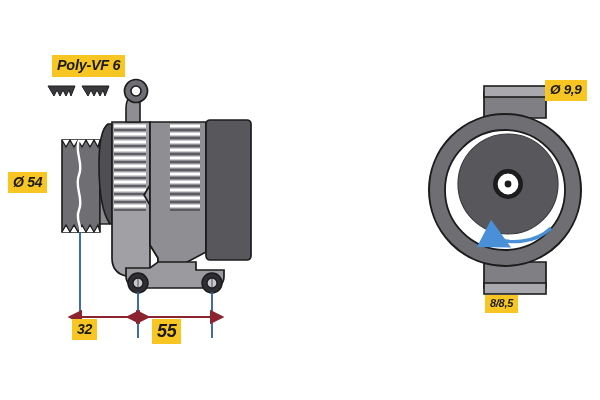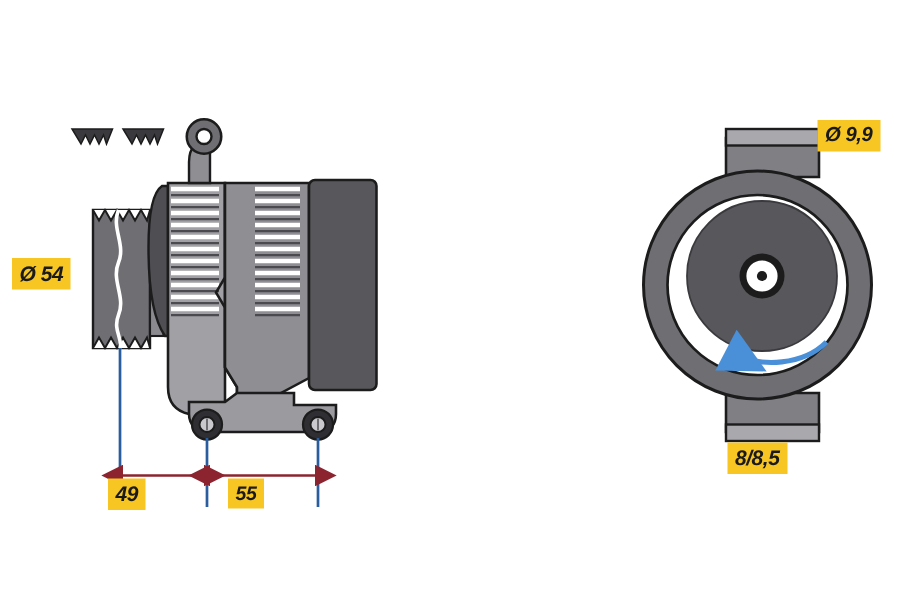--- a/index.html
+++ b/index.html
@@ -22,23 +22,23 @@
     line-height:1;
     letter-spacing:-0.3px;
   }
   .lbl-yellow{background:#f7c623;padding:3px 5px 4px 5px;}
   .lbl-blue{background:#bcd8ef;padding:3px 5px 4px 5px;}
 
   #lbl-polyvf{left:52px;top:55px;font-size:14.5px;}
   #lbl-terminals{left:157px;top:83px;font-size:13.5px;}
   #lbl-d54{left:8px;top:172px;font-size:14px;font-style:italic;}
   #lbl-49{left:72px;top:319px;font-size:14px;}
-  #lbl-55{left:152px;top:319px;font-size:13px;}
+  #lbl-55{left:152px;top:319px;font-size:18px;}
   #lbl-d85{left:545px;top:80px;font-size:13.5px;}
-  #lbl-885{left:485px;top:295px;font-size:14px;}
+  #lbl-885{left:485px;top:295px;font-size:11px;}
 </style>
 </head>
 <body>
 
 <div id="stage">
 
   <svg width="600" height="400" viewBox="0 0 600 400">
 
     <defs>
       <clipPath id="clipVentA">
@@ -193,25 +193,26 @@
 
       <circle cx="508" cy="184" r="15" fill="#1c1c1c"></circle>
       <circle cx="508" cy="184" r="11" fill="#ffffff" stroke="#1c1c1c" stroke-width="1.2"></circle>
       <circle cx="508" cy="184" r="3.4" fill="#1c1c1c"></circle>
 
       <path d="M551,228 C536,243 508,246 487,235" fill="none" stroke="#4a90d9" stroke-width="3.4" marker-end="url(#rotArrow)"></path>
     </g>
 
   </svg>
 
+  <div class="lbl lbl-yellow" id="lbl-polyvf">Poly-VF 6</div>
 
 
   <div class="lbl lbl-yellow" id="lbl-d54">Ø 54</div>
 
-  <div class="lbl lbl-yellow" id="lbl-49">49</div>
+  <div class="lbl lbl-yellow" id="lbl-49">32</div>
 
   <div class="lbl lbl-yellow" id="lbl-55">55</div>
 
   <div class="lbl lbl-yellow" id="lbl-d85">Ø 9,9</div>
 
   <div class="lbl lbl-yellow" id="lbl-885">8/8,5</div>
 
 </div>
 
 </body></html>

